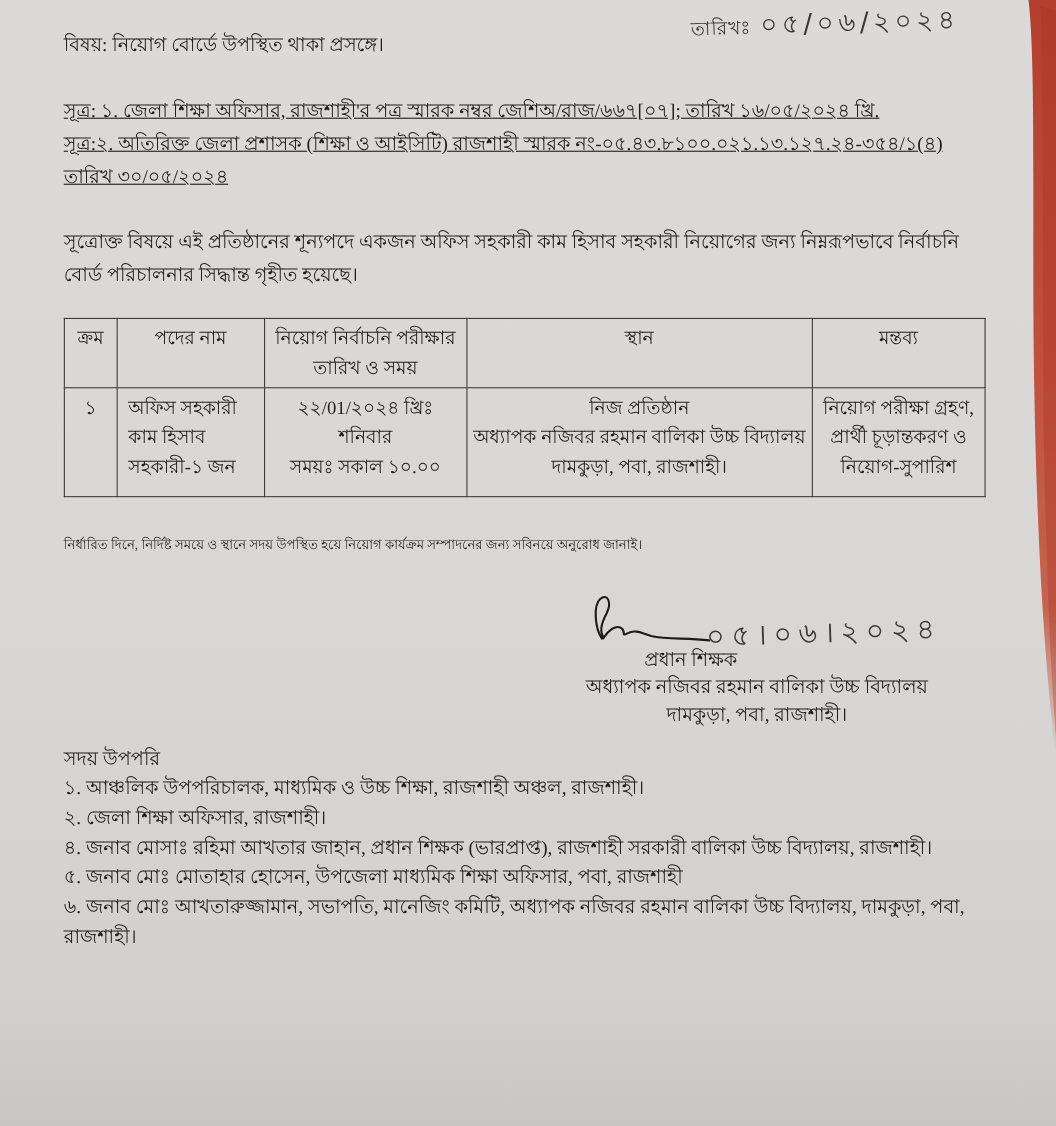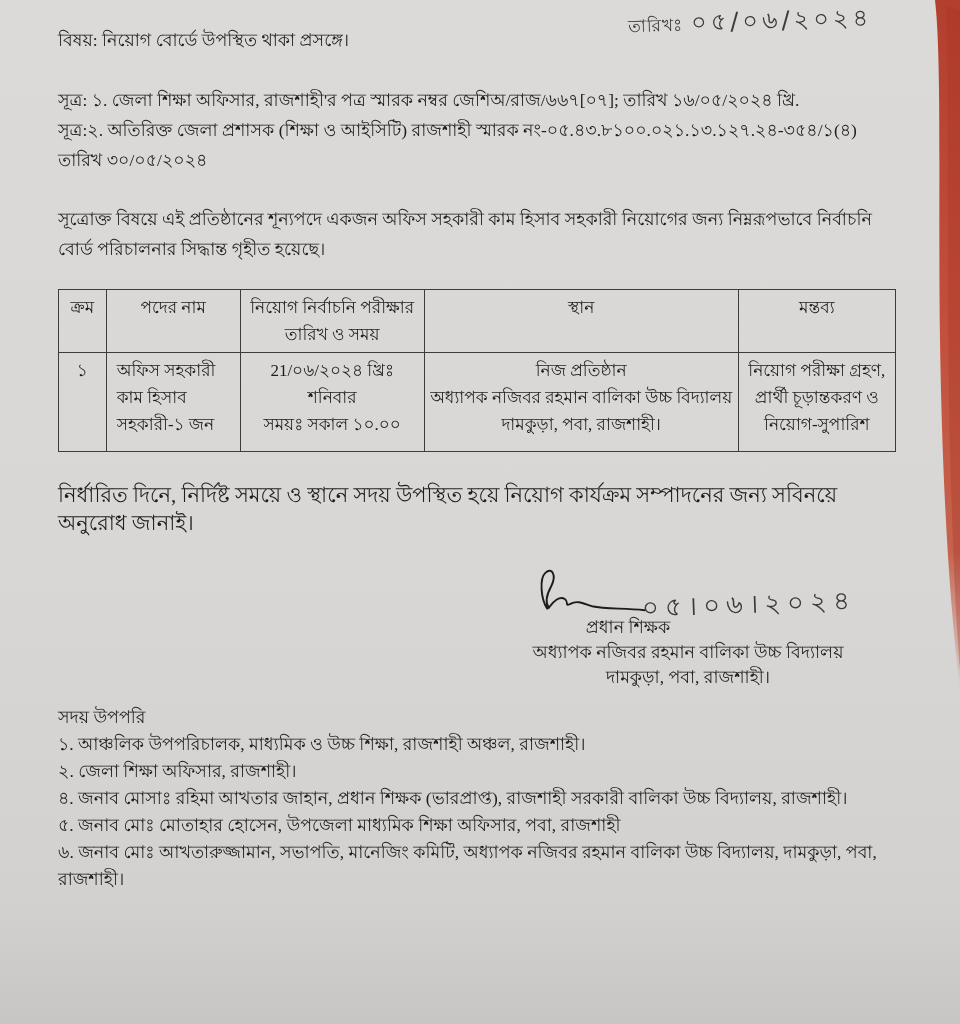--- a/index.html
+++ b/index.html
@@ -22,41 +22,41 @@
     transform:rotate(-1.5deg);
     white-space:nowrap;
   }
   .hw-top .hw-label { font-size:17px; letter-spacing:1px; margin-right:8px; }
 
   .doc-title { text-align:center; margin-top:70px; font-size:21px; font-weight:bold; }
   .doc-title span { border-bottom:1.6px solid #2a2a2a; padding-bottom:3px; }
 
   .subject { margin-top:27px; font-size:17.5px; }
 
-  .refs { margin-top:29px; font-size:17.5px; line-height:30px; }
+  .refs { margin-top:29px; font-size:17.5px; line-height:30px;text-decoration:underline; }
 
   .intro { margin-top:29px; font-size:17.5px; line-height:30px; padding-right:6px; }
 
   table.board { border-collapse:collapse; width:100%; margin-top:25px; table-layout:fixed; }
   table.board th, table.board td {
     border:1.5px solid #3c3c3c;
     padding:4px 5px;
     font-size:17px; line-height:27px;
     text-align:center; vertical-align:top;
     white-space:pre-line;
     font-weight:normal;
   }
   table.board td { font-weight:normal; height:90px; }
   col.c-serial  { width:5.7%; }
   col.c-post    { width:16%; }
   col.c-date    { width:22%; }
   col.c-venue   { width:37.5%; }
   col.c-remarks { width:18.8%; }
 
-  .request { margin-top:29px; font-size:21px; line-height:28px; }
+  .request { margin-top:29px; font-size:12px; line-height:28px; }
 
   .signature { margin-top:26px; margin-left:auto; margin-right:8px; width:400px; text-align:center; font-size:17.5px; line-height:26px; }
   .sig-row { display:flex; align-items:flex-end; justify-content:center; height:56px; }
   .sig-scrawl { width:128px; height:56px; flex:0 0 auto; margin-right:-6px; }
   .sig-date { font-size:26px; letter-spacing:6px; transform:rotate(-2deg); white-space:nowrap; padding-bottom:2px; }
   .sig-line { line-height:25px; }
   .sig-designation { margin-top:-4px; margin-right:120px; }
 
   .distribution { margin-top:14px; font-size:17.5px; line-height:27px; }
   .distribution p { margin:0; }
@@ -116,21 +116,21 @@
         <th>স্থান</th>
         <th>মন্তব্য</th>
       </tr>
     </thead>
     <tbody>
       <tr>
         <td>১</td>
         <td style="text-align:left; padding-left:10px;">অফিস সহকারী
 কাম হিসাব
 সহকারী-১ জন</td>
-        <td>21/০৬/২০২৪ খ্রিঃ
+        <td>২২/01/২০২৪ খ্রিঃ
 শনিবার
 সময়ঃ সকাল ১০.০০</td>
         <td>নিজ প্রতিষ্ঠান
 অধ্যাপক নজিবর রহমান বালিকা উচ্চ বিদ্যালয়
 দামকুড়া, পবা, রাজশাহী।</td>
         <td>নিয়োগ পরীক্ষা গ্রহণ,
 প্রার্থী চূড়ান্তকরণ ও
 নিয়োগ-সুপারিশ</td>
       </tr>
     </tbody>

